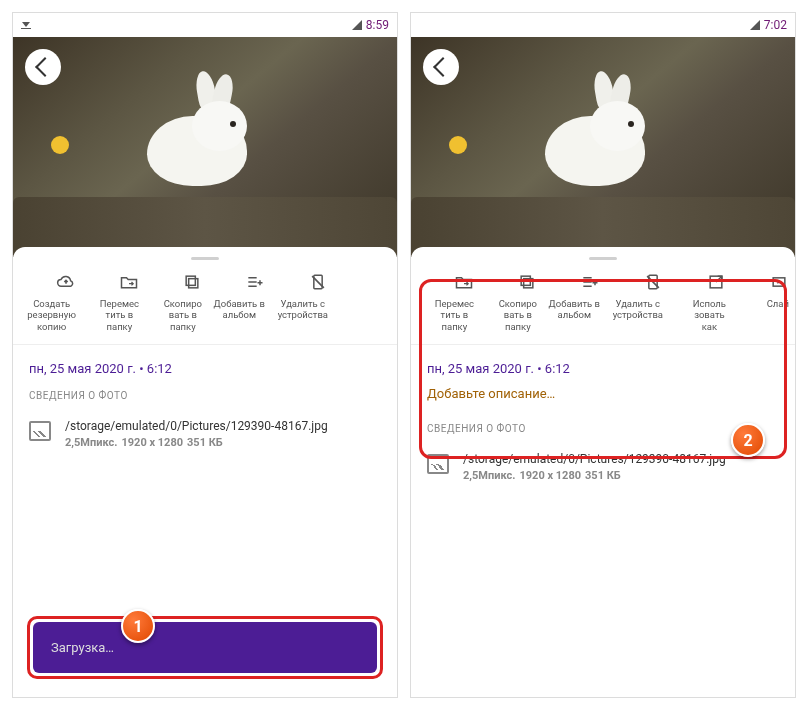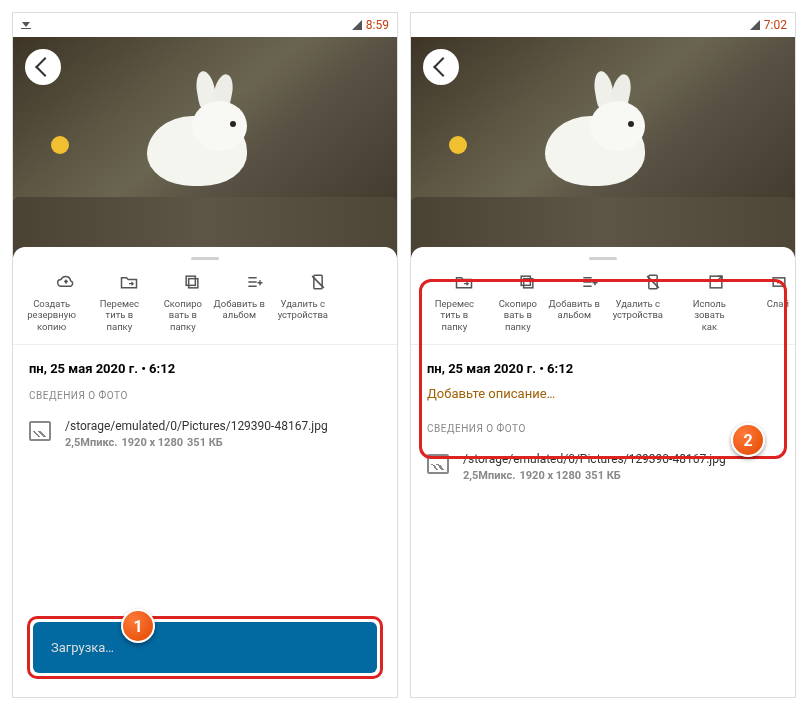--- a/index.html
+++ b/index.html
@@ -1,19 +1,19 @@
 <!DOCTYPE html>
 <html><head>
 <meta charset="utf-8">
 <style>
 * { margin: 0; padding: 0; box-sizing: border-box; }
 body { background: #fff; font-family: Roboto, Arial, sans-serif; width: 808px; height: 710px; display: flex; gap: 12px; padding: 12px; }
 .phone { flex: 1; border: 1px solid #dcdcdc; background: #fff; position: relative; overflow: hidden; height: 100%; }
 
-.status-bar { display: flex; align-items: center; justify-content: space-between; height: 24px; padding: 0 8px; font-size: 12px; color: #c2410c; gap: 14px; }
+.status-bar { display: flex; align-items: center; justify-content: space-between; height: 24px; padding: 0 8px; font-size: 12px; color: #701a75; gap: 14px; }
 .status-left, .status-right { display: flex; align-items: center; gap: 4px; }
 .triangle-down { width: 0; height: 0; border-left: 4px solid transparent; border-right: 4px solid transparent; border-bottom: 5px solid #555; border-top: none; transform: rotate(180deg);}
 .underline { width: 10px; height: 1px; background: #555; margin-top:1px;}
 .dl-icon{display:flex;flex-direction:column;align-items:center;}
 .triangle-sig { width: 0; height: 0; border-left: 10px solid transparent; border-bottom: 10px solid #555; }
 
 .photo { height: 220px; background: linear-gradient(140deg,#3d3426 0%, #5c5643 30%, #6a6550 45%, #585043 60%, #3c3527 100%); position: relative; }
 .bunny { position:absolute; left:48%; top:45%; transform:translate(-50%,-50%); width:150px; height:120px;}
 .bunny .body{position:absolute;left:25px;top:40px;width:100px;height:70px;background:#f5f5f0;border-radius:50% 45% 50% 50%/60% 55% 50% 50%;}
 .bunny .head{position:absolute;left:70px;top:25px;width:55px;height:50px;background:#f8f8f5;border-radius:50%;}
@@ -25,32 +25,32 @@
 .back-btn { position: absolute; top: 12px; left: 12px; width: 36px; height: 36px; background: #fff; border-radius: 50%; display: flex; align-items: center; justify-content: center; cursor:pointer; }
 .back-arrow { width: 14px; height: 14px; border-left: 2px solid #333; border-bottom: 2px solid #333; transform: rotate(45deg); margin-left: 4px; }
 
 .sheet { background: #fff; border-radius: 12px 12px 0 0; margin-top: -10px; position: relative; padding-top: 10px; }
 .handle { width: 28px; height: 3px; background: #d0d0d0; border-radius: 2px; margin: 0 auto 8px; }
 .actions { display: flex; padding: 4px 0 12px; overflow: hidden; border-bottom: 0.5px solid #eee;}
 .action { flex: 0 0 63px; display: flex; flex-direction: column; align-items: flex-end; gap: 6px; cursor:pointer;}
 .action .ic { width: 20px; height: 20px; display:flex; align-items:center; justify-content:center;}
 .action .lbl { font-size: 9.5px; color: #555; text-align: center; line-height: 1.2; white-space: pre-line; }
 
-.date-row { padding: 16px 16px 6px; font-size: 13px; color: #000000; font-weight: 700; }
+.date-row { padding: 16px 16px 6px; font-size: 13px; color: #4c1d95; font-weight: 400; }
 .desc-row { padding: 4px 16px 14px; font-size: 13px; color: #a16207; }
 .section-header { padding: 8px 16px; font-size: 10px; letter-spacing: 0.5px; color: #888; }
 .file-row { display: flex; gap: 14px; padding: 10px 16px; }
 .file-icon { width: 22px; height: 20px; border: 2px solid #888; border-radius: 2px; position:relative; margin-top:2px;}
 .file-icon::after{content:'';position:absolute;bottom:2px;left:2px;right:2px;height:6px;background:linear-gradient(45deg,transparent 30%,#888 30%,#888 40%,transparent 40%,transparent 55%,#888 55%,#888 70%,transparent 70%);}
 .file-text { font-size: 12px; text-align: center; }
 .file-path { color: #333; margin-bottom: 3px; }
 .file-meta { color: #888; font-size: 11px; display:flex; gap:4px;font-weight:bold;}
 
 .toast-wrap { position: absolute; bottom: 18px; left: 14px; right: 14px; border: 3px solid #d22; border-radius: 10px; padding: 3px;}
-.toast { background: #0369a1; color: #ddd; border-radius: 6px; padding: 18px 18px; font-size: 13px; }
+.toast { background: #4c1d95; color: #ddd; border-radius: 6px; padding: 18px 18px; font-size: 13px; }
 
 .highlight-box { position: absolute; top: 266px; left: 8px; right: 8px; height: 180px; border: 3px solid #d22; border-radius: 12px; pointer-events: none; }
 
 .badge { position: absolute; width: 34px; height: 34px; background: radial-gradient(circle at 35% 30%, #ff7a3a, #e04800); border: 2px solid #fff; border-radius: 50%; display: flex; align-items: center; justify-content: center; color: #fff; font-weight: bold; font-size: 16px; box-shadow: 0 2px 4px rgba(0,0,0,0.4);}
 .badge-1 { bottom: 54px; left: 108px; }
 .badge-2 { top: 410px; right: 30px; }
 
 svg{stroke:#555;stroke-width:1.8;fill:none;}
 </style>
 </head>

